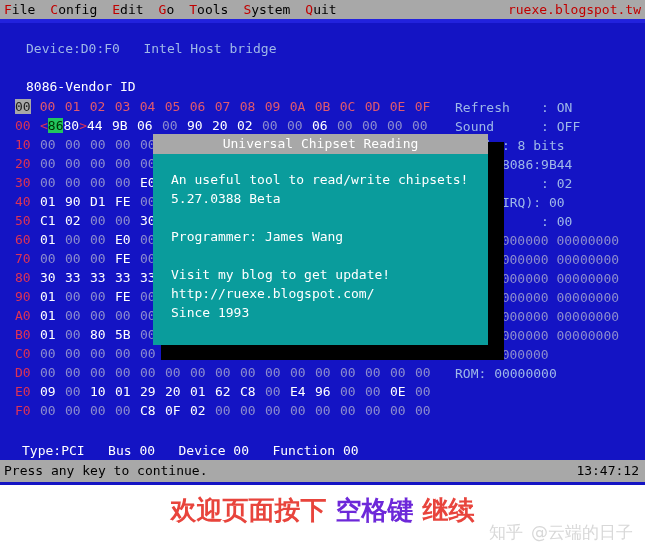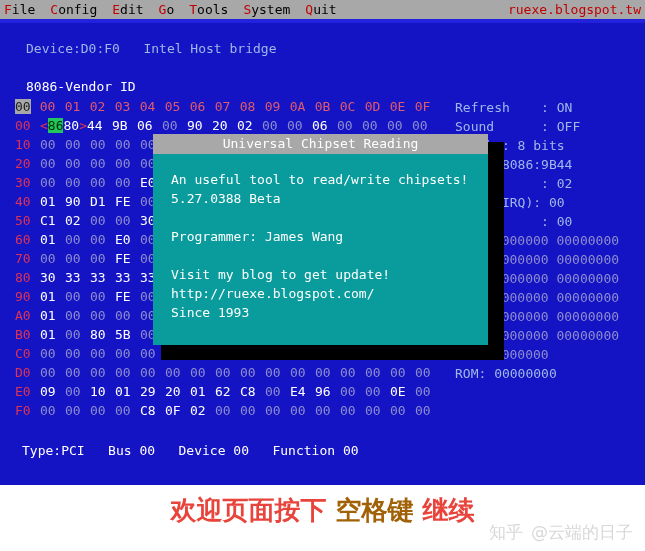--- a/index.html
+++ b/index.html
@@ -162,21 +162,21 @@
   #caption-text {
     position: absolute; left: 0; top: 8px;
     width: 645px;
     text-align: center;
     font-family: "DejaVu Sans", "Liberation Sans", sans-serif;
     font-size: 26px;
     font-weight: bold;
     white-space: nowrap;
   }
   .cap-red   { color: #e8443c; margin-top: 22px; }
-  .cap-green { color: #a16207; }
+  .cap-green { color: #6d28d9; }
   #watermark {
     position: absolute; right: 12px; top: 36px;
     font-family: "DejaVu Sans", "Liberation Sans", sans-serif;
     font-size: 17px;
     color: #d8d8d8;
     white-space: nowrap;
   }
   #watermark .wm-sep { display: inline-block; width: 8px; }
 </style>
 </head>
@@ -210,20 +210,24 @@
           <div class="blank">&nbsp;</div>
           <div class="dline">Programmer: James Wang</div>
           <div class="blank">&nbsp;</div>
           <div class="dline">Visit my blog to get update!</div>
           <div class="dline">http://ruexe.blogspot.com/</div>
           <div class="dline">Since 1993</div>
         </div>
     </div>
 
     <div id="typebar">Type:PCI   Bus 00   Device 00   Function 00</div>
+    <div id="statusbar">
+      <span>Press any key to continue.</span>
+      <span id="status-clock">13:47:12</span>
+    </div>
 
   </div>
 
   <div id="caption">
     <div id="caption-text">
       <span class="cap-red">欢迎页面按下</span>
       <span class="cap-green">空格键</span>
       <span class="cap-red">继续</span>
     </div>
     <div id="watermark">

